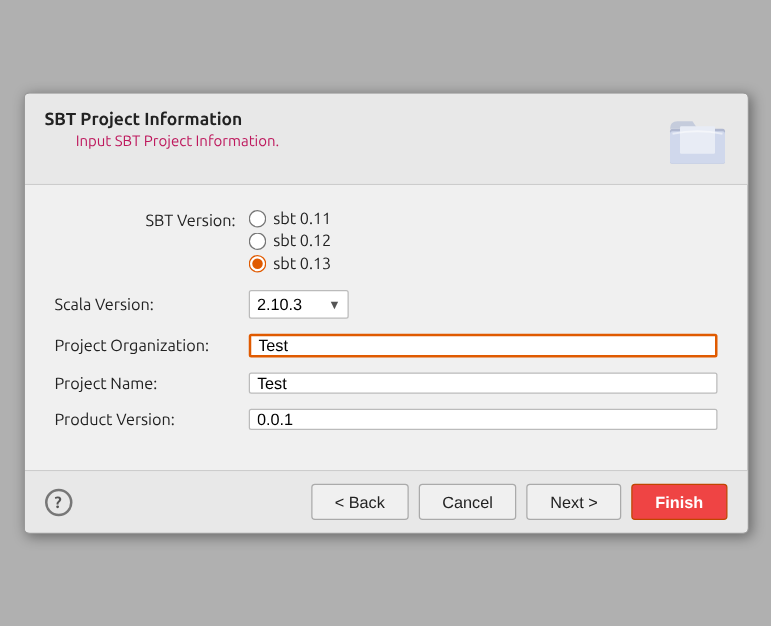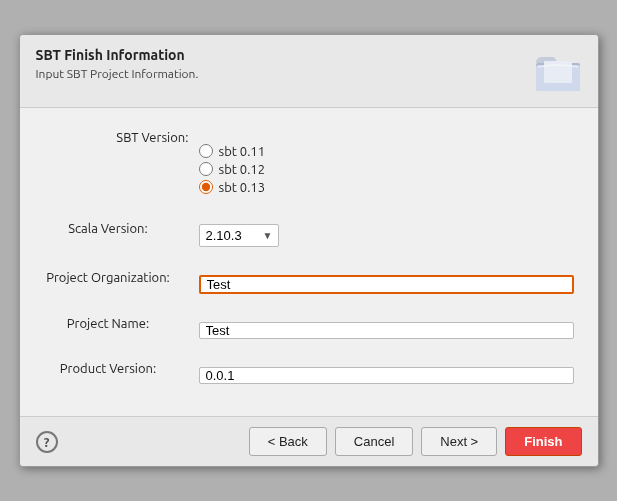--- a/index.html
+++ b/index.html
@@ -36,47 +36,47 @@
       flex-direction: column;
     }
     .header-title {
       font-weight: bold;
       font-size: 14px;
       color: #222;
       margin-bottom: 4px;
     }
     .header-subtitle {
       font-size: 12px;
-      color: #404040;
+      color: #be185d;
+      margin-left: 25px;
     }
     .header-icon {
       width: 48px;
       height: 48px;
       flex-shrink: 0;
     }
     .dialog-body {
       padding: 20px 24px;
       flex: 1;
     }
     .form-row {
       display: flex;
       align-items: center;
       margin-bottom: 12px;
     }
     .form-label {
       width: 155px;
-      text-align: center;
+      text-align: left;
       padding-right: 26px;
       font-size: 13px;
       color: #222;
       flex-shrink: 0;
     }
     .form-field {
       flex: 1;
-      margin-top: 16px;
     }
     .radio-group {
       display: flex;
       flex-direction: column;
       gap: 4px;
     }
     .radio-label {
       display: flex;
       align-items: center;
       gap: 6px;
@@ -193,21 +193,21 @@
       height: 48px;
     }
   </style>
 </head>
 <body>
 
 <div class="dialog">
 
   <div class="dialog-header">
     <div class="header-text">
-      <span class="header-title">SBT Finish Information</span>
+      <span class="header-title">SBT Project Information</span>
       <span class="header-subtitle">Input SBT Project Information.</span>
     </div>
     <div class="header-icon">
       <svg class="folder-svg" viewBox="0 0 48 48" xmlns="http://www.w3.org/2000/svg">
 
         <rect x="2" y="16" width="44" height="28" rx="2" ry="2" fill="#b0b8d0"></rect>
 
         <path d="M2 16 Q2 10 8 10 L20 10 L24 16 Z" fill="#c5ccdc"></path>
 
         <rect x="2" y="18" width="44" height="26" rx="2" ry="2" fill="#d0d8ec"></rect>

